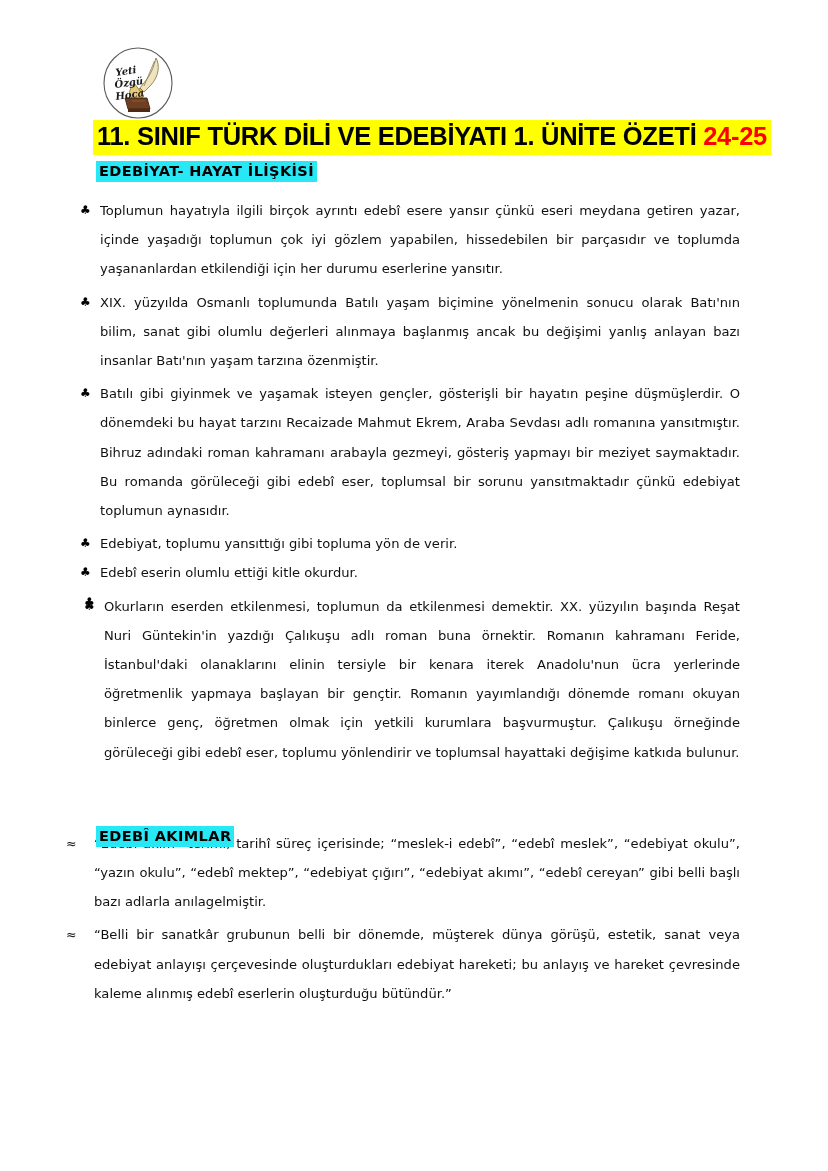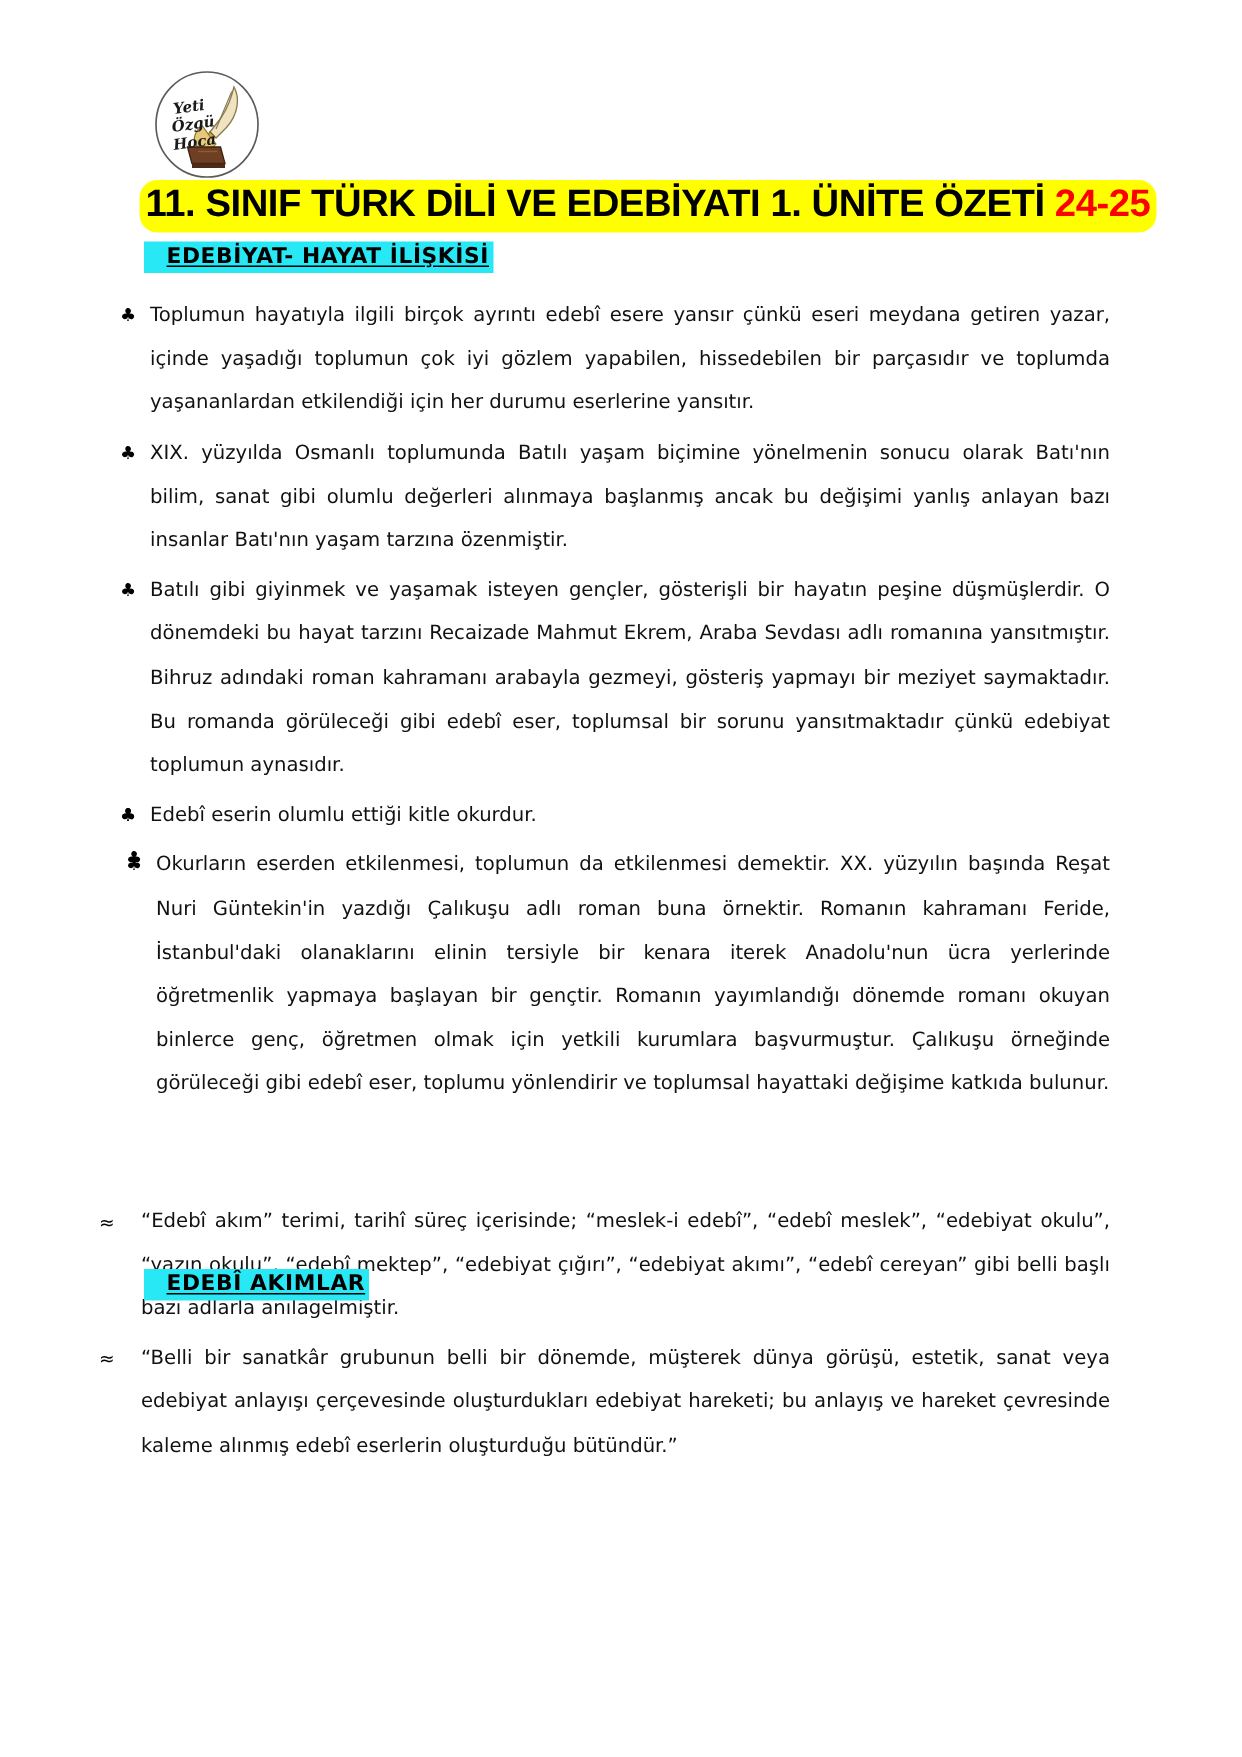--- a/index.html
+++ b/index.html
@@ -45,45 +45,43 @@
     display: inline-block;
     background: #ffff00;
     padding: 3px 4px 4px 4px;
     font-family: "Liberation Sans", sans-serif;
     font-weight: bold;
     font-size: 25.5px;
     letter-spacing: -0.3px;
     line-height: 1.08;
     white-space: nowrap;
     color: #000000;
-    border-radius: 12px;
   }
   .title-year {
     color: #ff0000;
     font-weight: bold;
   }
 
   
   .sub-head {
     position: absolute;
     font-family: "DejaVu Sans", sans-serif;
     font-weight: bold;
     font-size: 14.5px;
     letter-spacing: 0.4px;
     color: #000000;
   }
   .sub-head .hl {
     background: #29e8f5;
-    padding: 2px 3px 3px 15px;
+    padding: 2px 3px 3px 3px;
     display: inline-block;
-    text-decoration: underline;
     text-underline-offset: 2px;
   }
   #sub-head-1 { left: 96px; top: 161px; }
-  #sub-head-2 { left: 96px; top: 846px; }
+  #sub-head-2 { left: 96px; top: 826px; }
 
   
   .content {
     position: absolute;
     left: 0;
     top: 196px;
     width: 828px;
   }
   .block {
     position: relative;
@@ -178,20 +176,21 @@
 
       <p class="bullet-item">
         <span class="glyph">♣</span>
         <span>Batılı gibi giyinmek ve yaşamak isteyen gençler, gösterişli bir hayatın peşine düşmüşlerdir. O dönemdeki bu hayat tarzını Recaizade Mahmut Ekrem, Araba Sevdası adlı romanına yansıtmıştır. Bihruz adındaki roman kahramanı arabayla gezmeyi, gösteriş yapmayı bir meziyet saymaktadır. Bu romanda görüleceği gibi edebî eser, toplumsal bir sorunu yansıtmaktadır çünkü edebiyat toplumun aynasıdır.</span>
       </p>
 
       <div class="gap-sm"></div>
 
       <p class="bullet-item no-justify">
         <span class="glyph">♣</span>
+        <span>Edebiyat, toplumu yansıttığı gibi topluma yön de verir.</span>
       </p>
 
       <p class="bullet-item no-justify">
         <span class="glyph">♣</span>
         <span>Edebî eserin olumlu ettiği kitle okurdur.</span>
       </p>
 
       <p class="bullet-item ind">
         <span class="glyph">♣</span>
       </p>

